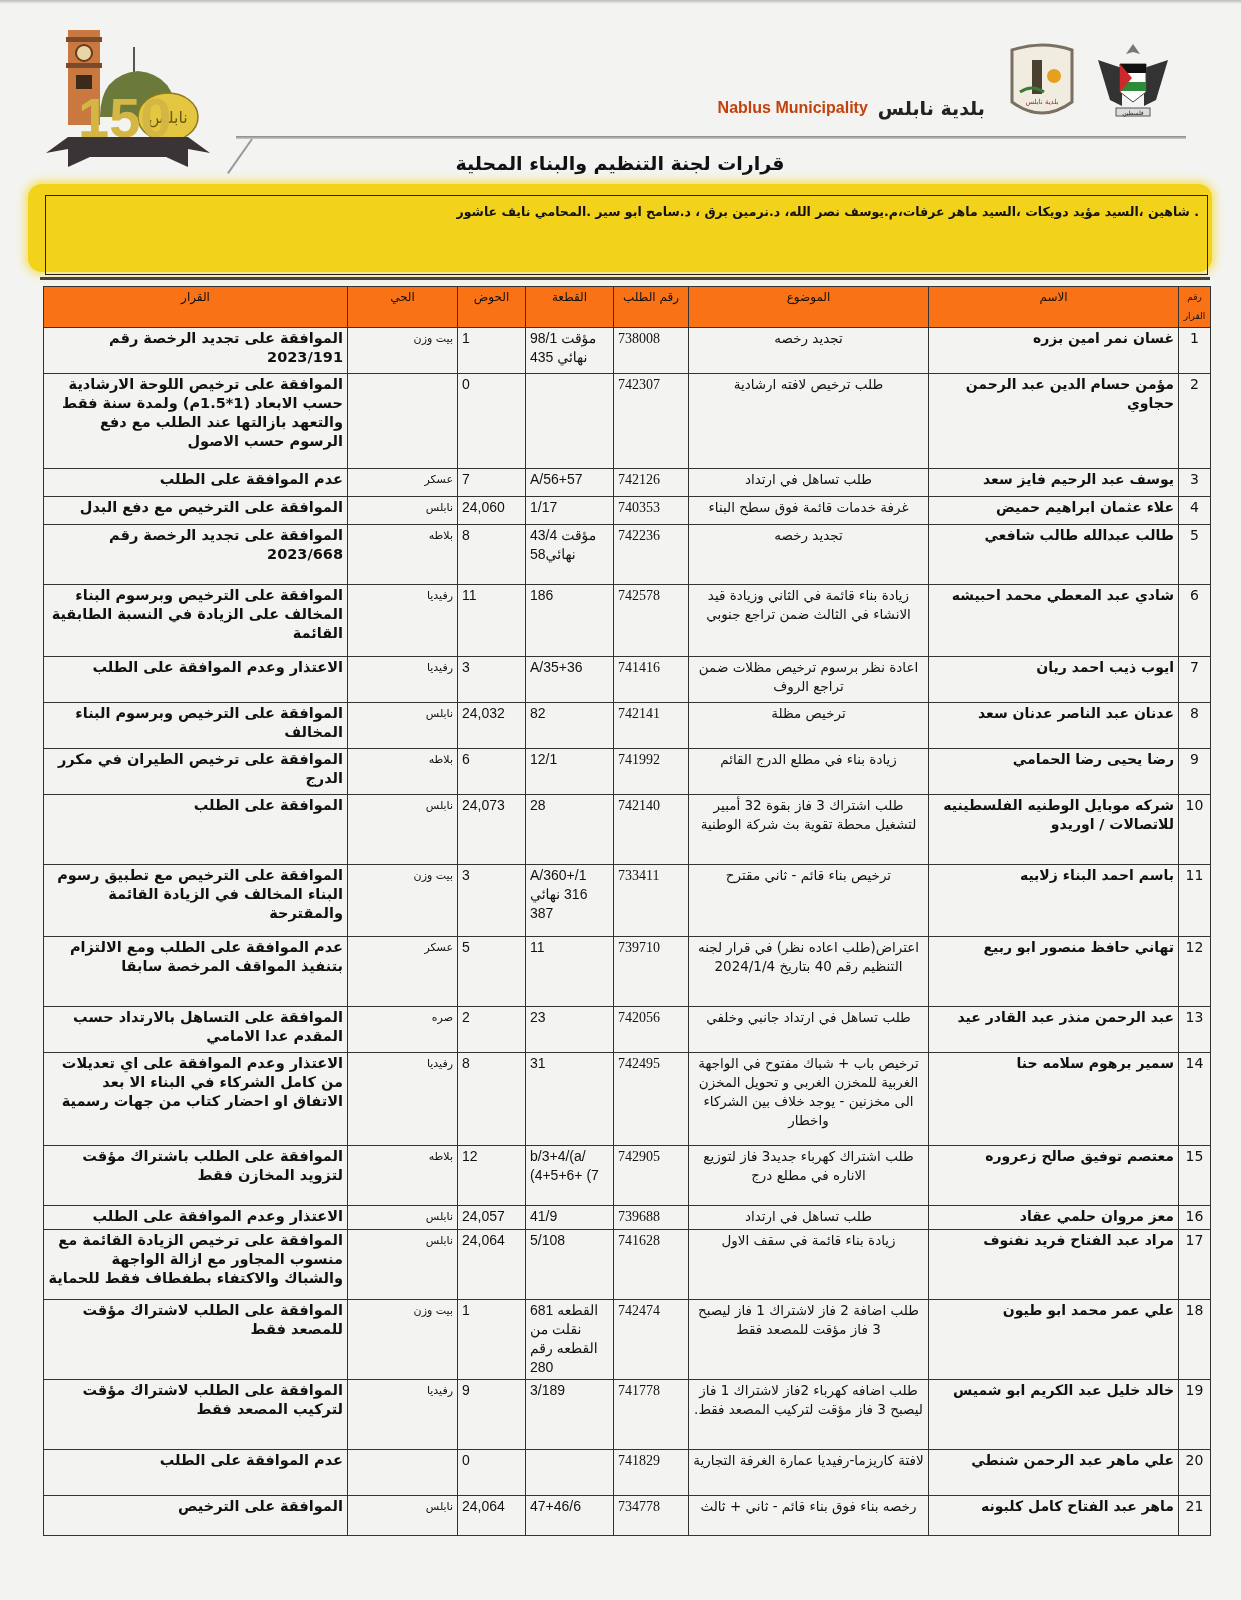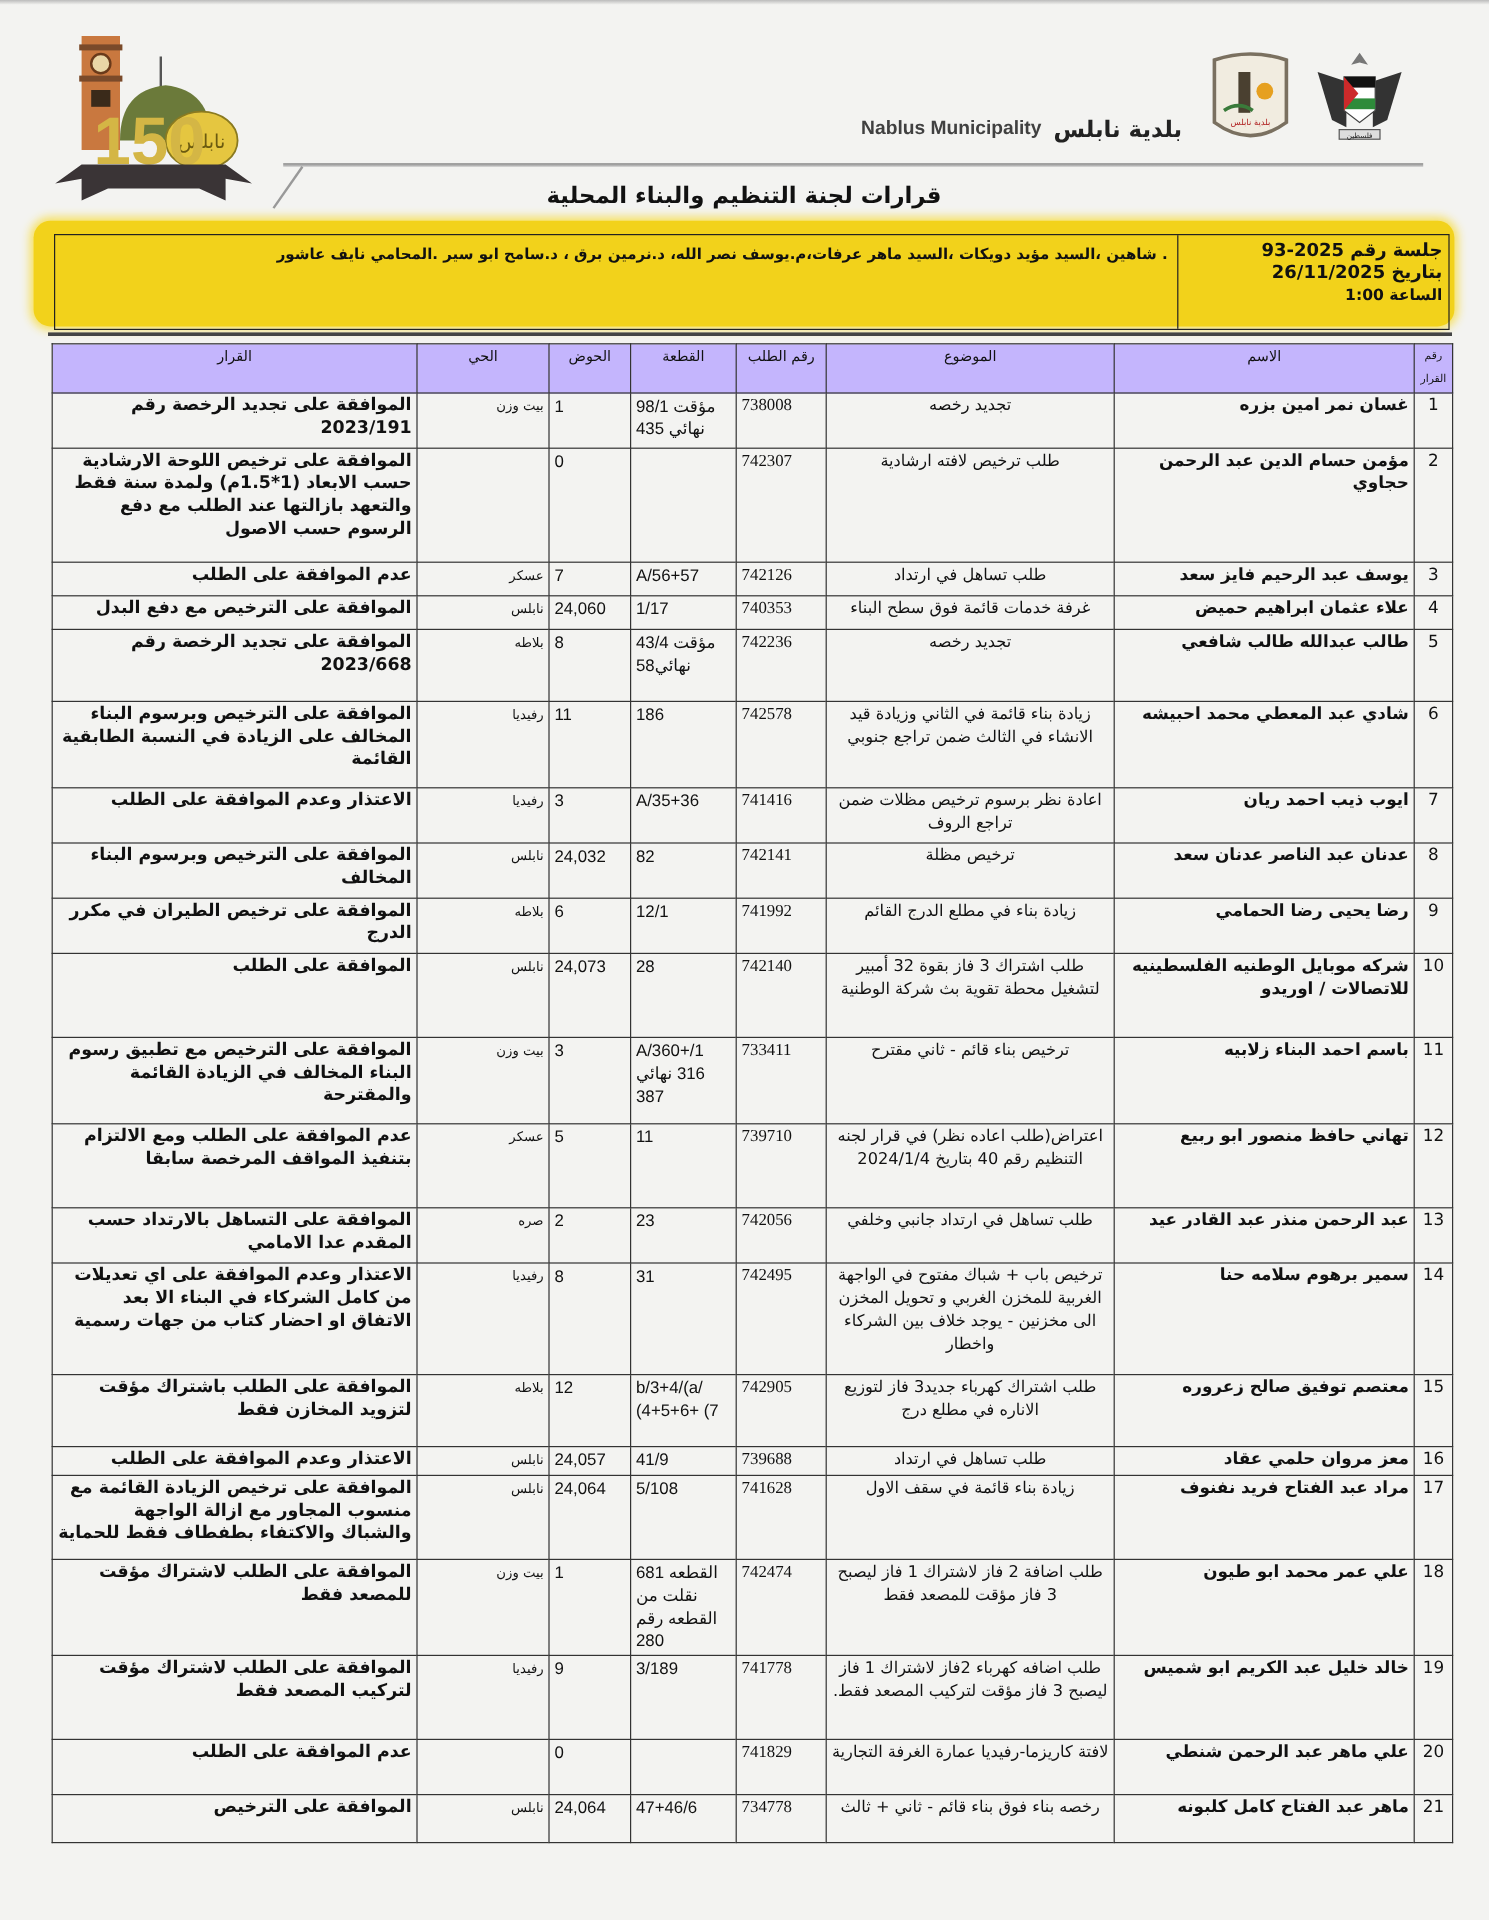--- a/index.html
+++ b/index.html
@@ -11,21 +11,21 @@
   }
   .scan-line-top { position:absolute; left:0; top:0; width:1241px; height:4px; background:linear-gradient(#bbb,#f3f3f1); }
   
   .logo-150 { position:absolute; left:38px; top:25px; width:180px; height:150px; }
   .emblem { position:absolute; left:1092px; top:40px; width:82px; height:82px; }
   .muni-seal { position:absolute; left:1002px; top:40px; width:80px; height:88px; }
   .brand {
     position:absolute; left:685px; top:93px; width:300px; height:30px;
     display:flex; align-items:center; justify-content:flex-end; gap:10px; direction:ltr;
   }
-  .brand-en { font-family:"Liberation Sans",sans-serif; font-weight:bold; font-size:16px; color:#404040; }
+  .brand-en { font-family:"Liberation Sans",sans-serif; font-weight:bold; font-size:16px; color:#c2410c; }
   .brand-ar { font-family:"DejaVu Sans",sans-serif; font-weight:bold; font-size:19px; color:#222; }
   .header-rule { position:absolute; left:236px; top:136px; width:950px; height:3px; background:linear-gradient(#888,#ccc); }
   .header-rule-diag { position:absolute; left:210px; top:138px; width:42px; height:2px; background:#999; transform:rotate(-55deg); transform-origin:right center; }
   .doc-title {
     position:absolute; left:380px; top:152px; width:480px; text-align:center;
     font-weight:bold; font-size:19px; direction:rtl;
   }
   
   .session-band {
     position:absolute; left:28px; top:184px; width:1184px; height:88px;
@@ -47,21 +47,21 @@
   .dark-strip { position:absolute; left:40px; top:277px; width:1170px; height:3px; background:#444; }
   
   table.decisions {
     position:absolute; left:43px; top:286px; width:1167px;
     border-collapse:collapse; direction:rtl; table-layout:fixed;
     font-size:13px;
   }
   table.decisions th, table.decisions td {
     border:1.5px solid #333; vertical-align:top; padding:1px 4px; line-height:19px;
   }
-  table.decisions th { font-weight:normal; font-size:12px; height:20px; text-align:center; background:#c4b5fd; }
+  table.decisions th { font-weight:normal; font-size:12px; height:20px; text-align:center; background:#f97316; }
   th.c-no { font-size:9px !important; }
   td.c-no { text-align:center; font-size:14px; }
   td.c-name { font-weight:bold; font-size:14px; }
   td.c-subject { font-size:13.5px; text-align:center; }
   td.c-req { font-family:Liberation Serif, serif; font-size:14px; text-align:left; direction:ltr; }
   td.c-parcel { font-family:"Liberation Sans",sans-serif; font-size:14px; text-align:left; direction:rtl; }
   td.c-basin { font-family:"Liberation Sans",sans-serif; font-size:14px; text-align:left; direction:ltr; }
   td.c-hood { font-size:11px; text-align:right; }
   td.c-decision { font-weight:bold; font-size:14.5px; text-align:right; line-height:22px; }
 </style>
@@ -108,25 +108,20 @@
   <span class="brand-en">Nablus Municipality</span>
   <span class="brand-ar">بلدية نابلس</span>
 </div>
 <div class="header-rule"></div>
 <div class="header-rule-diag"></div>
 
 <div class="doc-title">قرارات لجنة التنظيم والبناء المحلية</div>
 
 <div class="session-band"></div>
 <div class="session-box">
-  <div class="session-meta">
-    <div class="big">جلسة رقم 2025-93</div>
-    <div class="big">بتاريخ 26/11/2025</div>
-    <div>الساعة 1:00</div>
-  </div>
   <div class="session-members">
     <div>. شاهين ،السيد مؤيد دويكات ،السيد ماهر عرفات،م.يوسف نصر الله، د.نرمين برق ، د.سامح ابو سير .المحامي نايف عاشور</div>
   </div>
 </div>
 <div class="dark-strip"></div>
 
 <table class="decisions">
   <colgroup>
     <col style="width:32px">
     <col style="width:250px">

